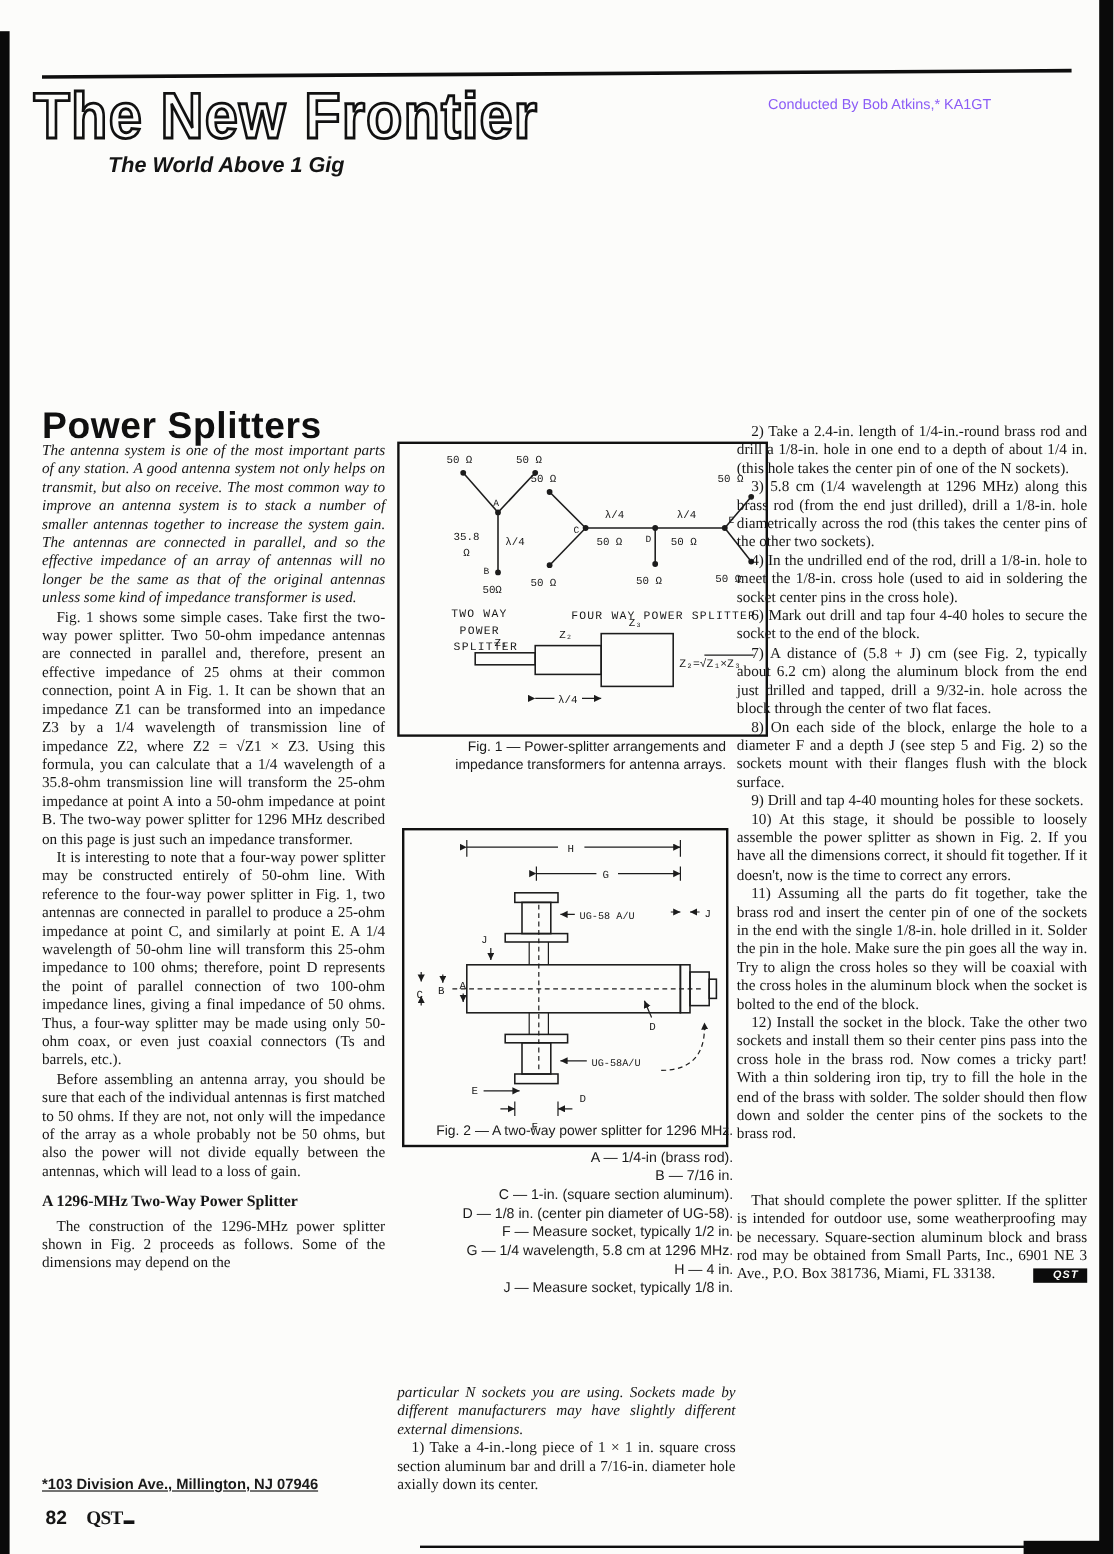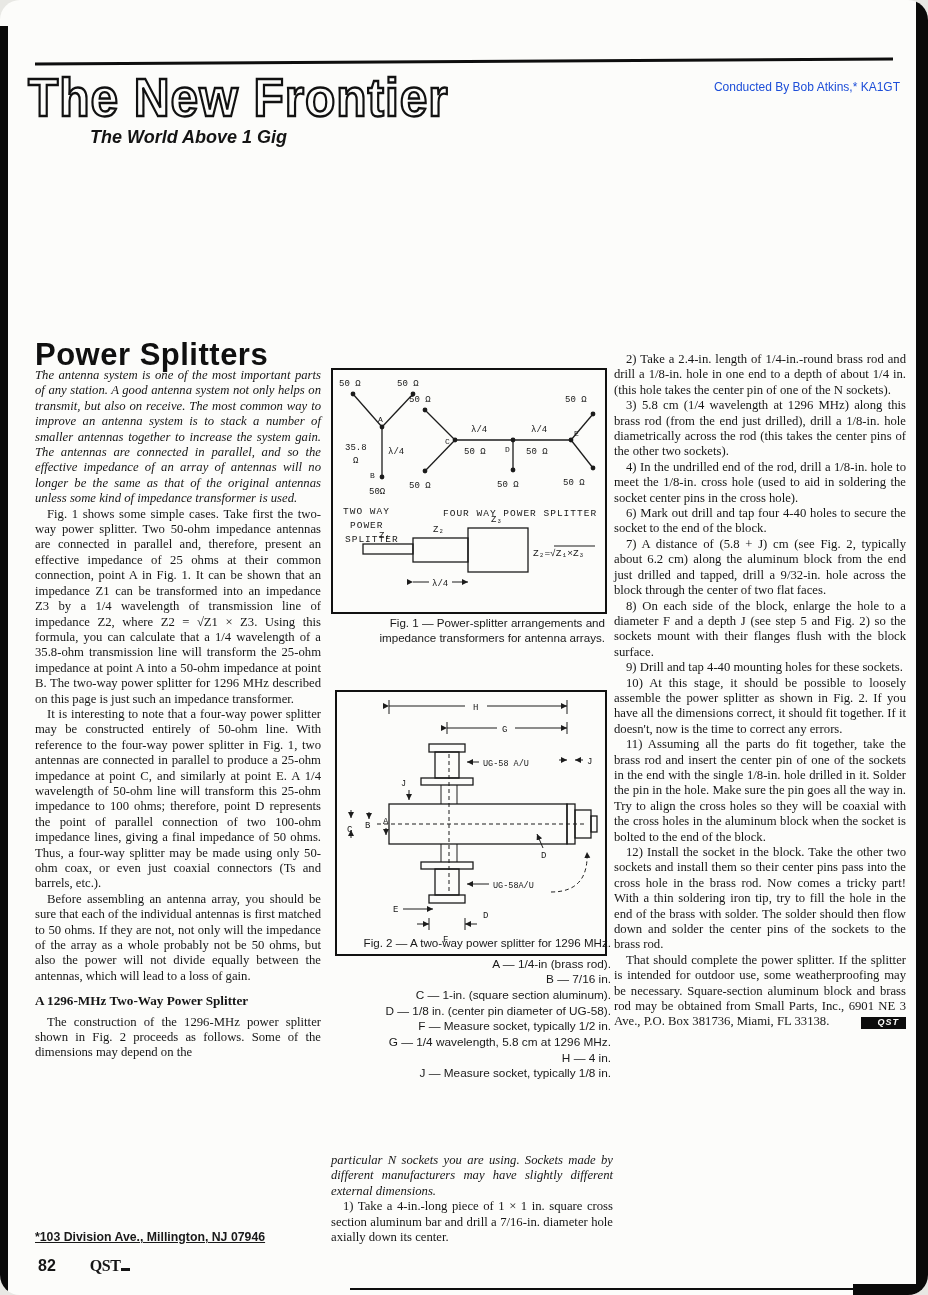--- a/index.html
+++ b/index.html
@@ -1,66 +1,66 @@
 <!DOCTYPE html>
 <html><head>
 <meta charset="utf-8">
 <style>
   html,body{margin:0;padding:0;background:#e8e8e4;}
   .page{position:relative;width:928px;height:1295px;background:#fcfcfa;color:#161616;overflow:hidden;
-        font-family:"Liberation Serif",serif;border-radius:20px;}
+        font-family:"Liberation Serif",serif;}
   
   .scan-left{position:absolute;left:0;top:26px;width:8px;height:1269px;background:#0a0a0a;}
   .scan-right{position:absolute;right:0;top:0;width:12px;height:1295px;background:#0a0a0a;}
   .scan-corner{position:absolute;left:853px;top:1284px;width:64px;height:11px;background:#0a0a0a;}
   .rule-top{position:absolute;left:35px;top:60px;width:858px;height:3px;background:#0e0e0e;transform:rotate(-0.35deg);}
   .rule-bottom{position:absolute;left:350px;top:1288px;width:505px;height:2px;background:#0e0e0e;}
 
   
   .masthead{position:absolute;left:28px;top:70px;font-family:"Liberation Sans",sans-serif;
     font-weight:bold;font-size:54px;line-height:1;color:#fcfcfa;letter-spacing:1px;
     -webkit-text-stroke:2.4px #111;transform:scale(.92,1);transform-origin:left top;white-space:nowrap;}
-  .byline{position:absolute;left:640px;top:80px;width:260px;text-align:right;
-    font-family:"Liberation Sans",sans-serif;font-size:12px;color:#1d4ed8;}
+  .byline{position:absolute;left:640px;top:80px;width:260px;text-align:left;
+    font-family:"Liberation Sans",sans-serif;font-size:12px;color:#8b5cf6;}
   .subtitle{position:absolute;left:90px;top:127px;font-family:"Liberation Sans",sans-serif;
     font-weight:bold;font-style:italic;font-size:18px;color:#141414;}
 
   .article-title{position:absolute;left:35px;top:316px;font-family:Liberation Sans, sans-serif;
     font-weight:bold;font-size:31px;letter-spacing:.5px;color:#101010;}
 
   .col{position:absolute;font-size:12.7px;line-height:15.4px;text-align:justify;}
   .col-left{left:35px;top:368px;width:286px;}
   .col-right{left:614px;top:352px;width:292px;}
   .col-mid-text{left:331px;top:1153px;width:282px;font-size:12.7px;line-height:15.4px;text-align:justify;position:absolute;}
   .para{margin:0;text-indent:12px;}
   .para.noindent{text-indent:0;font-style:italic;}
   .subhead{font-weight:bold;font-size:13.2px;margin:9px 0 6px 0;text-align:left;}
-  .para-last{position:relative;}
+  .para-last{position:relative;margin-top:40px;}
   .endmark{position:absolute;right:0;bottom:1px;background:#0c0c0c;color:#fcfcfa;
     font-family:"Liberation Sans",sans-serif;font-weight:bold;font-style:italic;
     font-size:9px;line-height:11px;padding:0 7px 1px 4px;letter-spacing:1px;}
 
   
   .figbox{position:absolute;border:2px solid #111;background:#fcfcfa;}
-  .fig1box{left:331px;top:368px;width:272px;height:242px;}
+  .fig1box{left:331px;top:368px;width:272px;height:242px;padding-left:33px;}
   .fig2box{left:335px;top:690px;width:268px;height:262px;}
   .figcap{position:absolute;font-family:"Liberation Sans",sans-serif;font-size:11.6px;line-height:14.5px;text-align:right;color:#191919;}
   .fig1cap{left:331px;top:616px;width:274px;}
   .fig2cap{left:333px;top:936px;width:278px;}
   .legend{margin:6px 0 0 0;padding:0;list-style:none;}
   .legend li{margin:0 0 1.5px 0;font-size:11.8px;line-height:14.2px;}
   svg text{font-family:"Liberation Mono",monospace;fill:#181818;}
   .diag-line{stroke:#1c1c1c;stroke-width:1.3;fill:none;}
   .diag-thin{stroke:#1c1c1c;stroke-width:1;fill:none;}
   .diag-dash{stroke:#1c1c1c;stroke-width:1;fill:none;stroke-dasharray:4 3;}
   .diag-rect{stroke:#1c1c1c;stroke-width:1.3;fill:none;}
 
   .footnote{position:absolute;left:35px;top:1230px;font-family:"Liberation Sans",sans-serif;
     font-weight:bold;font-size:12.3px;color:#1a1a1a;text-decoration:underline;}
-  .footer{position:absolute;left:38px;top:1257px;display:flex;align-items:baseline;gap:34px;}
+  .footer{position:absolute;left:38px;top:1257px;display:flex;align-items:baseline;gap:16px;}
   .pageno{font-family:"Liberation Sans",sans-serif;font-weight:bold;font-size:16px;}
   .qst-logo{font-family:"Liberation Serif",serif;font-weight:bold;font-size:16px;letter-spacing:-0.5px;}
   .qst-tail{display:inline-block;width:9px;height:3px;background:#141414;margin-left:1px;}
 </style>
 </head>
 <body>
 
 <div class="page">
 
   <div class="scan-left"></div>

